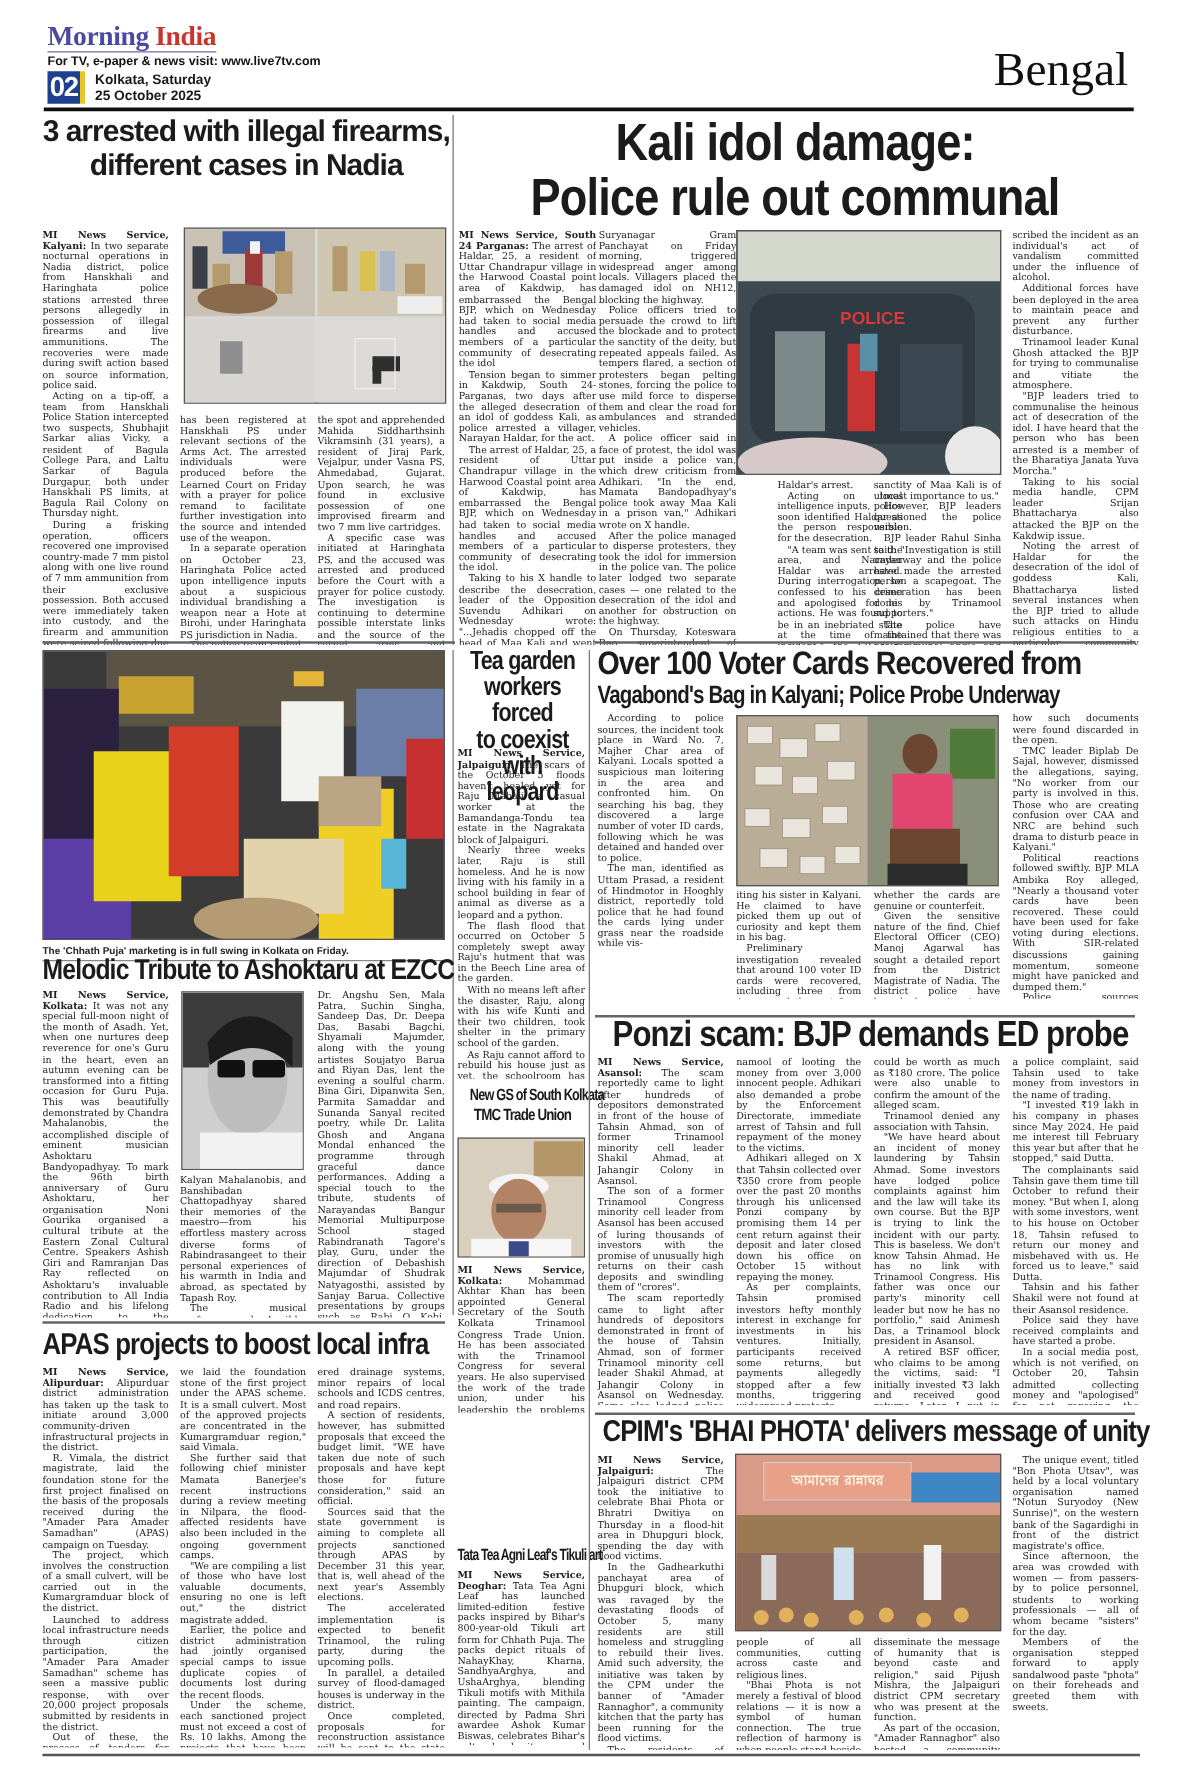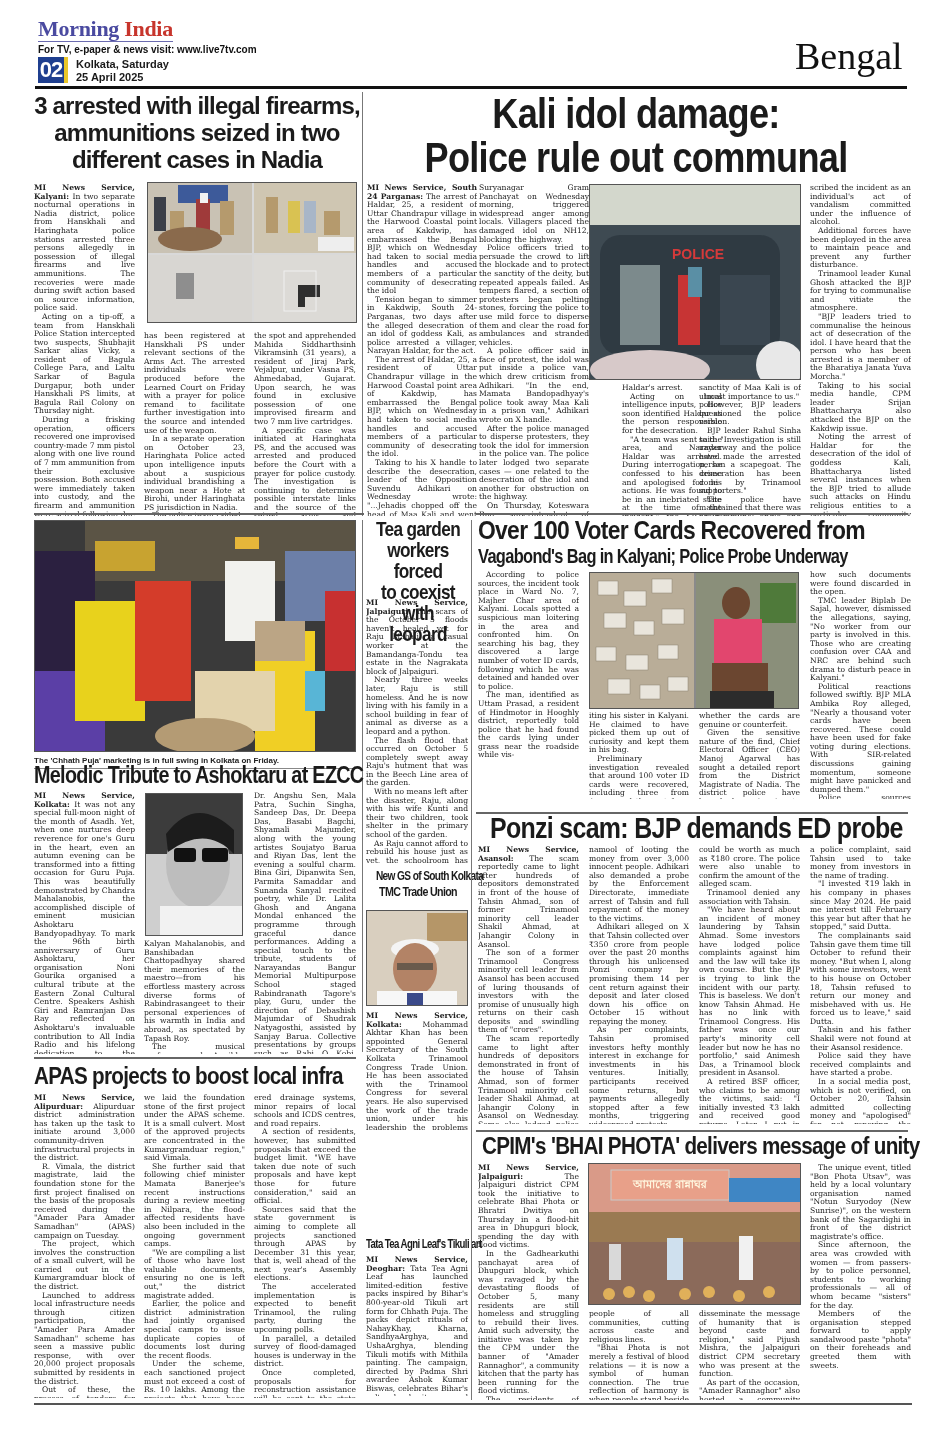--- a/index.html
+++ b/index.html
@@ -41,29 +41,28 @@
 
 <div class="abs brand">
   <span class="m">Morning</span>
   <span class="i">India</span>
 </div>
 <div class="abs visit">For TV, e-paper &amp; news visit: www.live7tv.com</div>
 <div class="abs pageno">02</div>
 <div class="abs pageno-bar"></div>
 <div class="abs dateline">
   <div>Kolkata, Saturday</div>
-  <div>25 April 2025</div>
+  <div>25 October 2025</div>
 </div>
 <div class="abs section">Bengal</div>
 <div class="abs rule-top"></div>
 
 <div>
   <div class="abs hl hl-c" style="left:34px;top:92px;width:326px;font-size:24px;line-height:27px;">
     <div>3 arrested with illegal firearms,</div>
-    <div>ammunitions seized in two</div>
     <div>different cases in Nadia</div>
   </div>
   <div class="abs col" style="left:34px;top:184px;width:101px;height:332px;">
     <p class="first"><b class="byline">MI News Service, Kalyani:</b> <span>In two separate nocturnal operations in Nadia district, police from Hanskhali and Haringhata police stations arrested three persons allegedly in possession of illegal firearms and live ammunitions. The recoveries were made during swift action based on source information, police said.</span></p>
     <p>Acting on a tip-off, a team from Hanskhali Police Station intercepted two suspects, Shubhajit Sarkar alias Vicky, a resident of Bagula College Para, and Laltu Sarkar of Bagula Durgapur, both under Hanskhali PS limits, at Bagula Rail Colony on Thursday night.</p>
     <p>During a frisking operation, officers recovered one improvised country-made 7 mm pistol along with one live round of 7 mm ammunition from their exclusive possession. Both accused were immediately taken into custody, and the firearm and ammunition were seized following due legal procedure.</p>
 
   </div>
   <div class="abs photo" style="left:147px;top:182px;width:210px;height:141px;background:#d9d9d9;">
     <svg width="210" height="141" viewBox="0 0 210 141">
@@ -108,21 +107,21 @@
     <div>Police rule out communal angle</div>
   </div>
   <div class="abs col" style="left:367px;top:184px;width:110px;height:332px;">
     <p class="first"><b class="byline">MI News Service, South 24 Parganas:</b> <span>The arrest of Haldar, 25, a resident of Uttar Chandrapur village in the Harwood Coastal point area of Kakdwip, has embarrassed the Bengal BJP, which on Wednesday had taken to social media handles and accused members of a particular community of desecrating the idol</span></p>
     <p>Tension began to simmer in Kakdwip, South 24-Parganas, two days after the alleged desecration of an idol of goddess Kali, as police arrested a villager, Narayan Haldar, for the act.</p>
     <p>The arrest of Haldar, 25, a resident of Uttar Chandrapur village in the Harwood Coastal point area of Kakdwip, has embarrassed the Bengal BJP, which on Wednesday had taken to social media handles and accused members of a particular community of desecrating the idol.</p>
     <p>Taking to his X handle to describe the desecration, leader of the Opposition Suvendu Adhikari on Wednesday wrote: "...Jehadis chopped off the head of Maa Kali and went off."</p>
 
   </div>
   <div class="abs col" style="left:479px;top:184px;width:110px;height:332px;">
-    <p class="first">Suryanagar Gram Panchayat on Wednesday morning, triggered widespread anger among locals. Villagers placed the damaged idol on NH12, blocking the highway.</p>
+    <p class="first">Suryanagar Gram Panchayat on Friday morning, triggered widespread anger among locals. Villagers placed the damaged idol on NH12, blocking the highway.</p>
     <p>Police officers tried to persuade the crowd to lift the blockade and to protect the sanctity of the deity, but repeated appeals failed. As tempers flared, a section of protesters began pelting stones, forcing the police to use mild force to disperse them and clear the road for ambulances and stranded vehicles.</p>
     <p>A police officer said in face of protest, the idol was put inside a police van, which drew criticism from Adhikari. "In the end, Mamata Bandopadhyay's police took away Maa Kali in a prison van," Adhikari wrote on X handle.</p>
     <p>After the police managed to disperse protesters, they took the idol for immersion in the police van. The police later lodged two separate cases — one related to the desecration of the idol and another for obstruction on the highway.</p>
     <p>On Thursday, Koteswara Rao, superintendent of police, Sundarbans police district, briefed reporters about</p>
   </div>
   <div class="abs photo" style="left:589px;top:184px;width:212px;height:196px;background:#5d6a6a;">
     <svg width="212" height="196" viewBox="0 0 212 196">
       <rect x="0" y="0" width="212" height="60" fill="#d3d7cc"></rect>
       <rect x="0" y="40" width="212" height="156" fill="#3e4a52"></rect>
       <rect x="10" y="50" width="180" height="120" rx="20" fill="#2f3a42"></rect>

